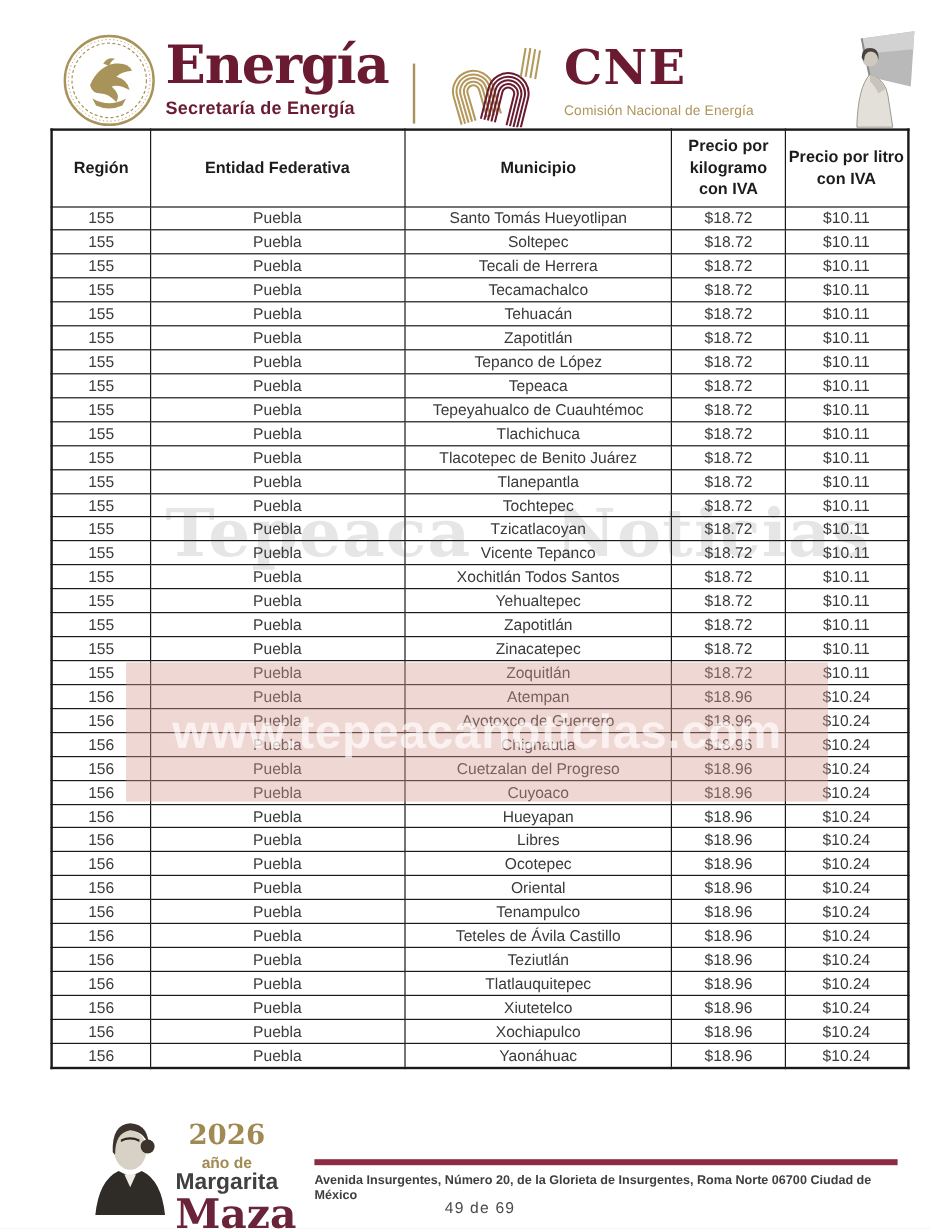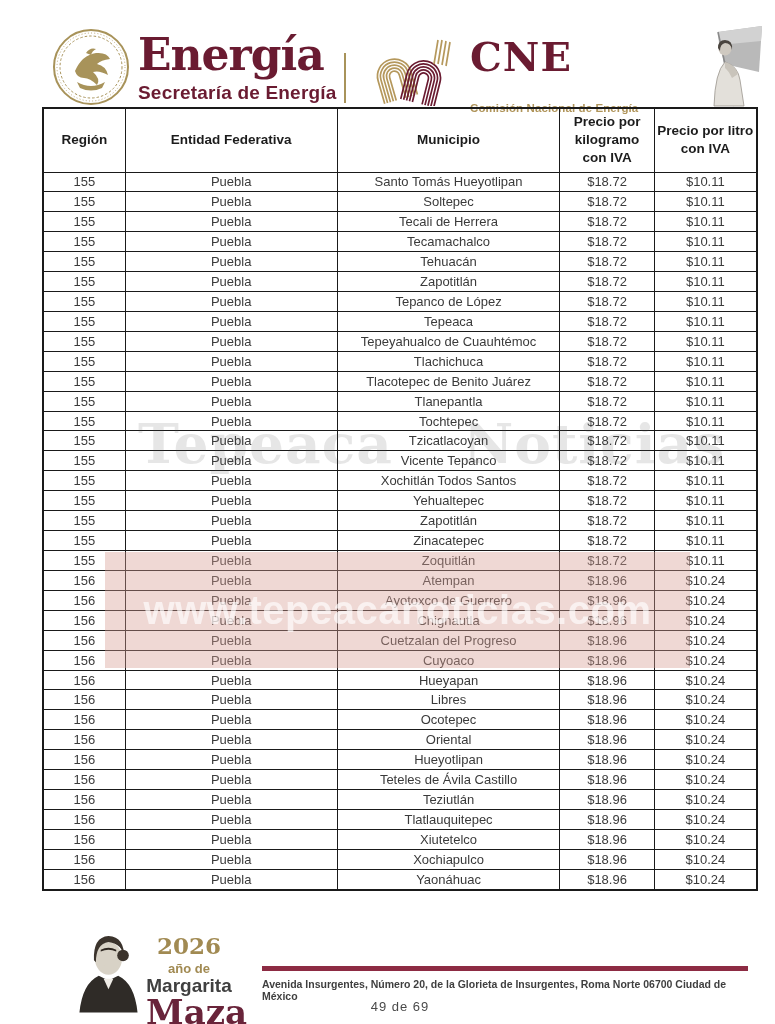--- a/index.html
+++ b/index.html
@@ -8,26 +8,26 @@
     position:relative; width:775px; height:1024px; background:#ffffff;
     margin:0 auto; overflow:hidden;
     font-family:"Liberation Sans", sans-serif;
     padding-left:45px;
   }
   
   .hdr { position:absolute; left:0; top:0; width:775px; height:107px; background:#fff; }
   .seal { position:absolute; left:50px; top:27px; width:82px; height:80px; }
   .sener-text { position:absolute; left:138px; top:30px; width:215px; }
   .sener-title { font-family:"DejaVu Serif", serif; font-weight:bold; font-size:44px; line-height:50px; color:#6A1B31; letter-spacing:-1px; }
-  .sener-sub { font-size:19px; font-weight:bold; color:#6A1B31; margin-top:2px; letter-spacing:0.2px; }
+  .sener-sub { font-size:15px; font-weight:bold; color:#6A1B31; margin-top:2px; letter-spacing:0.2px; }
   .gold-divider { position:absolute; left:344px; top:53px; width:2px; height:50px; background:#A8935A; }
   .cne-arcs { position:absolute; left:360px; top:36px; width:104px; height:70px; }
   .cne-text { position:absolute; left:470px; top:30px; width:230px; }
   .cne-title { font-family:"DejaVu Serif", serif; font-weight:bold; font-size:40px; line-height:54px; color:#6A1B31; letter-spacing:1px; }
-  .cne-sub { font-size:11.5px; font-weight:bold; color:#B0955B; margin-top:18px; letter-spacing:0.1px; }
+  .cne-sub { font-size:11.5px; font-weight:normal; color:#B0955B; margin-top:3px; letter-spacing:0.1px; }
   .flag-woman { position:absolute; left:688px; top:20px; width:80px; height:88px; }
 
   
   .tbl-wrap { position:absolute; left:42px; top:107px; width:716px; height:784px; }
   table.data { width:100%; height:784px; border-collapse:collapse; table-layout:fixed; }
   table.data th, table.data td {
     border:1px solid #1a1a1a; text-align:center; vertical-align:middle;
     font-size:13px; color:#3a3a3a; padding:0 2px; overflow:hidden; white-space:nowrap;
   }
   table.data { border:2px solid #1a1a1a; }
@@ -341,21 +341,21 @@
           <tr>
             <td>156</td>
             <td>Puebla</td>
             <td>Oriental</td>
             <td>$18.96</td>
             <td>$10.24</td>
           </tr>
           <tr>
             <td>156</td>
             <td>Puebla</td>
-            <td>Hueyotlipan</td>
+            <td>Tenampulco</td>
             <td>$18.96</td>
             <td>$10.24</td>
           </tr>
           <tr>
             <td>156</td>
             <td>Puebla</td>
             <td>Teteles de Ávila Castillo</td>
             <td>$18.96</td>
             <td>$10.24</td>
           </tr>

